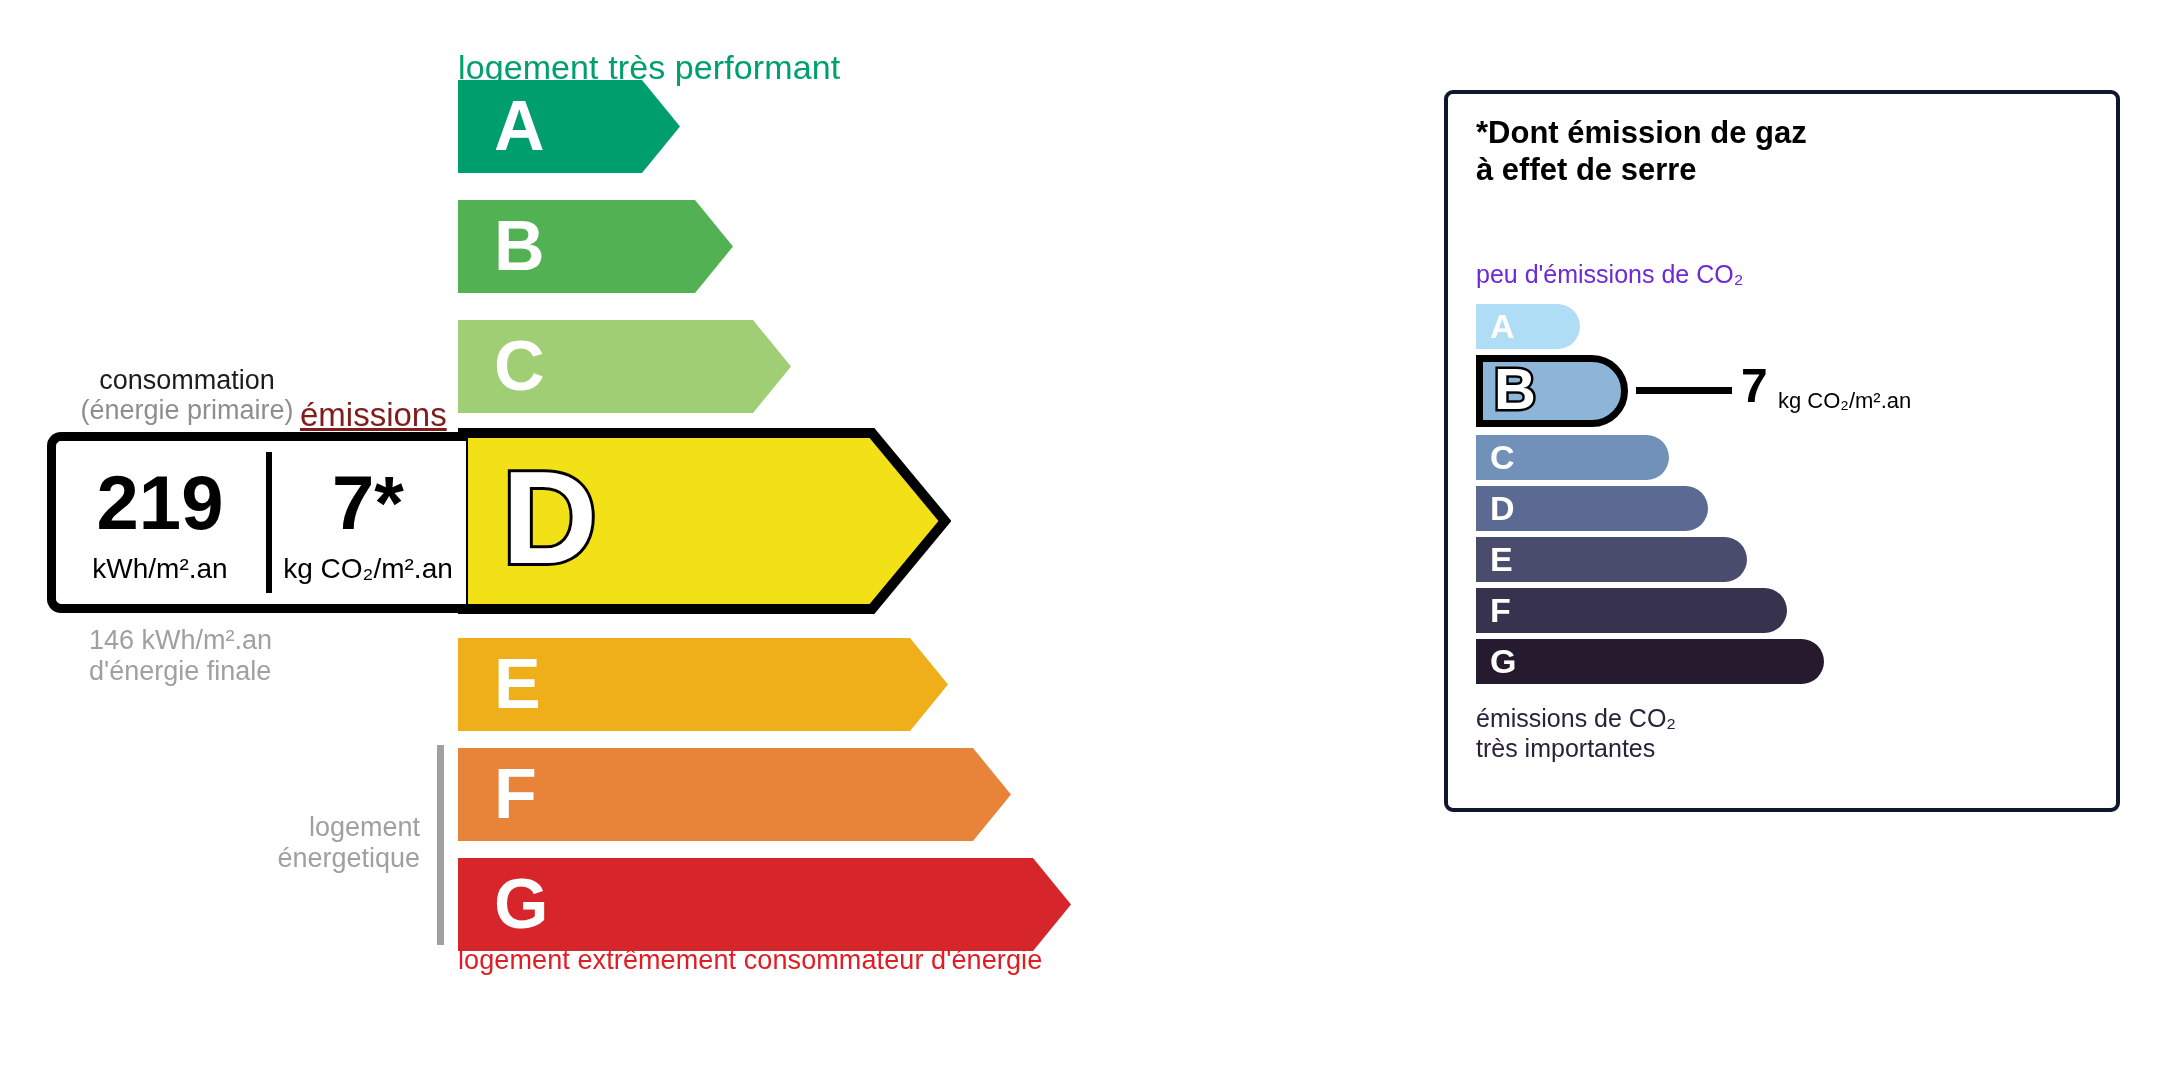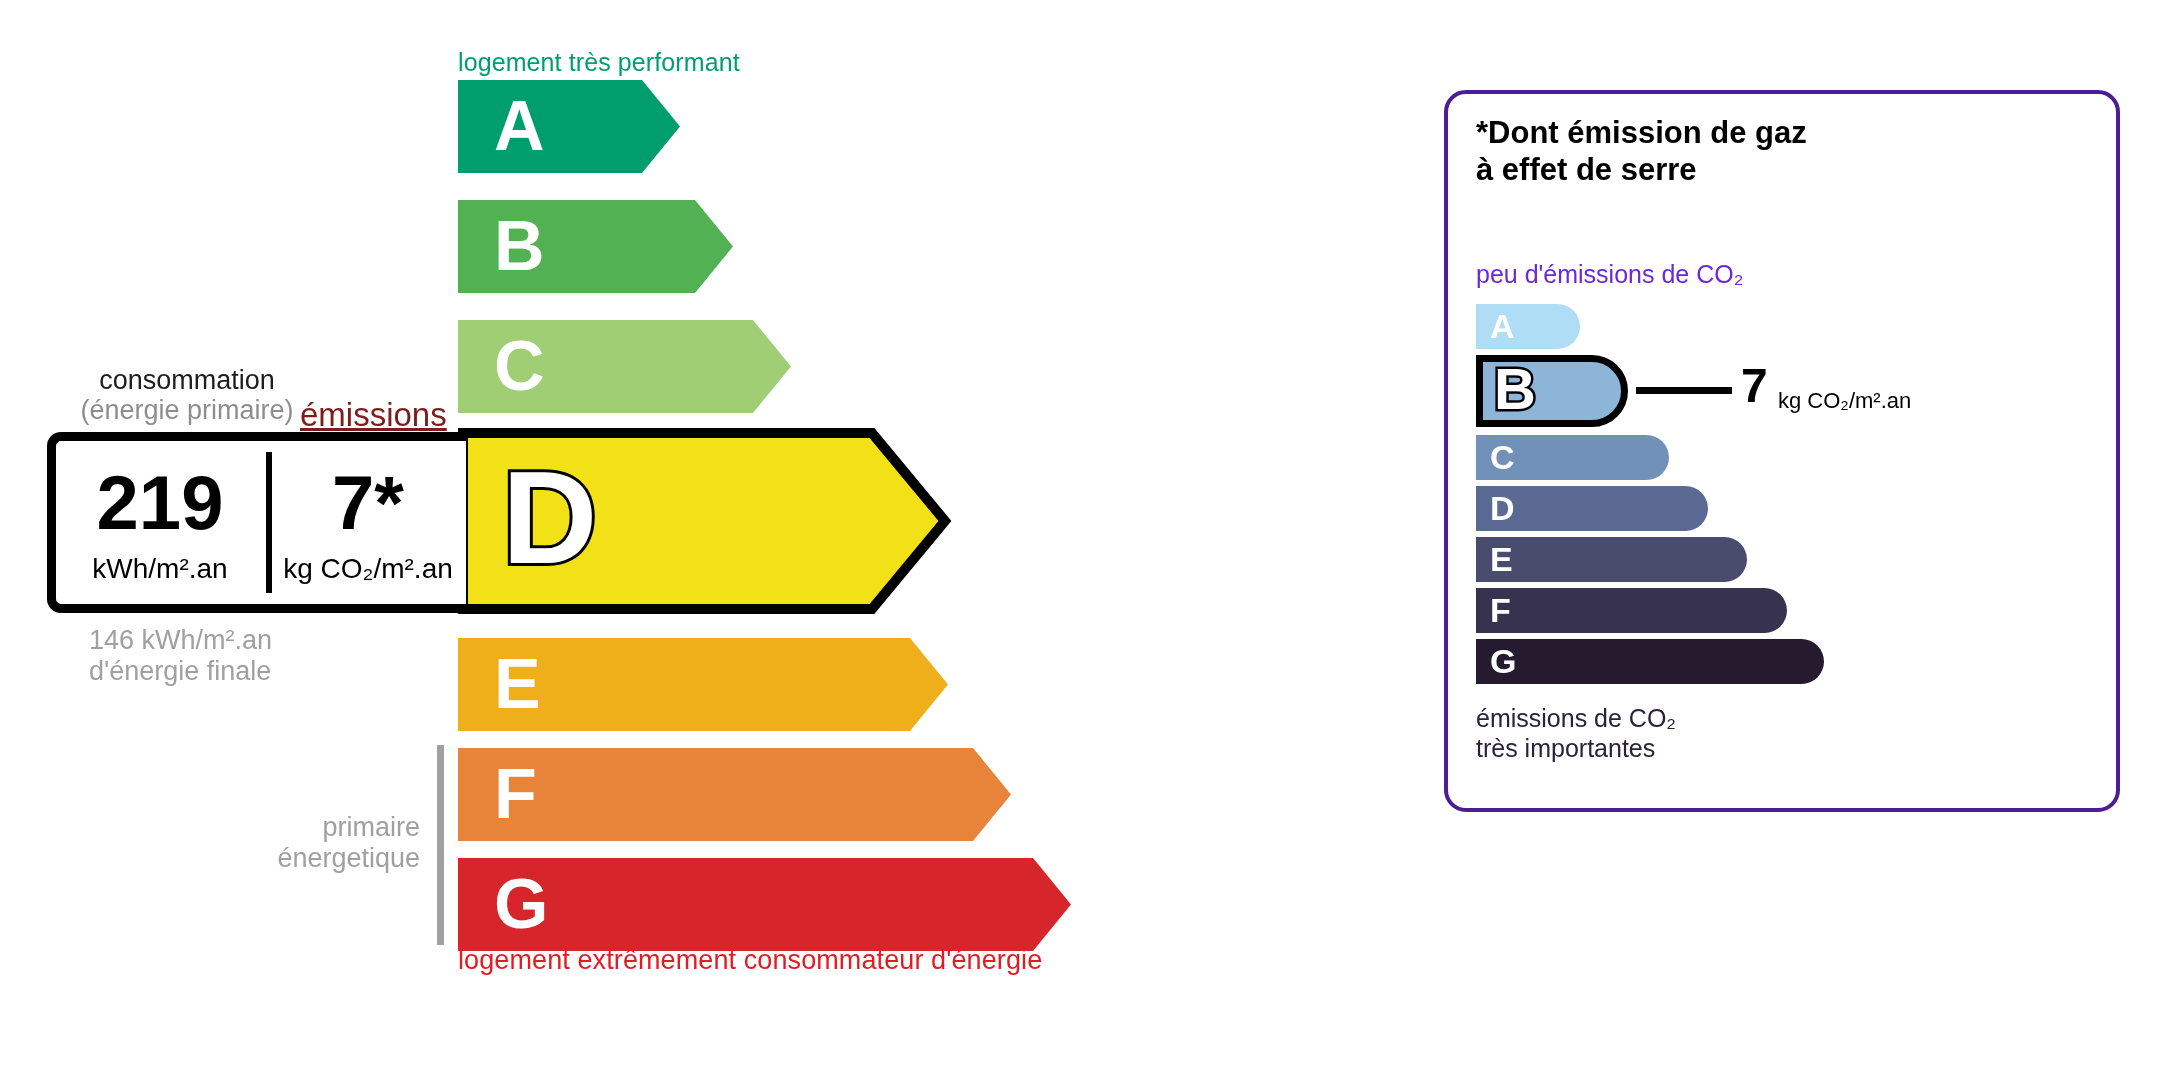--- a/index.html
+++ b/index.html
@@ -9,21 +9,21 @@
     position:relative;overflow:hidden;
     -webkit-font-smoothing:antialiased;
   }
   .stage{position:absolute;left:0;top:0;width:2170px;height:1079px;}
 
   
   #energy-panel{position:absolute;left:0;top:0;width:1380px;height:1079px;}
 
   #top-caption{
     position:absolute;left:458px;top:48px;
-    font-size:25px;color:#00a06d;white-space:nowrap;letter-spacing:.1px;
+    font-size:34px;color:#00a06d;white-space:nowrap;letter-spacing:.1px;
   }
   #bottom-caption{
     position:absolute;left:458px;top:945px;
     font-size:27px;color:#e31b23;white-space:nowrap;letter-spacing:.1px;
   }
 
   .arrow-row{position:absolute;left:458px;height:93px;}
   .arrow{
     position:absolute;left:0;top:0;height:100%;
     display:block;
@@ -80,21 +80,21 @@
     position:absolute;left:437px;top:745px;width:7px;height:200px;background:#a0a0a0;
   }
   #passoire-label{
     position:absolute;left:230px;top:812px;width:190px;text-align:right;
     font-size:27px;color:#a0a0a0;line-height:1.15;
   }
 
   
   #co2-panel{
     position:absolute;left:1444px;top:90px;width:676px;height:722px;
-    border:4px solid #4c1d95;border-radius:22px;background:#ffffff;box-sizing:border-box;
+    border:4px solid #0f172a;border-radius:9px;background:#ffffff;box-sizing:border-box;
   }
   #co2-title{
     position:absolute;left:28px;top:20px;
     font-size:31px;font-weight:bold;color:#000;line-height:1.2;white-space:nowrap;
   }
   #co2-top-caption{
     position:absolute;left:28px;top:166px;
     font-size:25px;color:#6d28d9;white-space:nowrap;
   }
   #co2-bottom-caption{
@@ -207,21 +207,21 @@
     </div>
     <div id="value-divider"></div>
 
     <div id="label-final">
       <span>146 kWh/m².an</span><br>
       <span>d'énergie finale</span>
     </div>
 
     <div id="passoire-bar"></div>
     <div id="passoire-label">
-      <span>primaire</span><br>
+      <span>logement</span><br>
       <span>énergetique</span>
     </div>
   </div>
 
   <div id="co2-panel">
 
     <div id="co2-title">
       <span>*Dont émission de gaz</span><br>
       <span>à effet de serre</span>
     </div>

